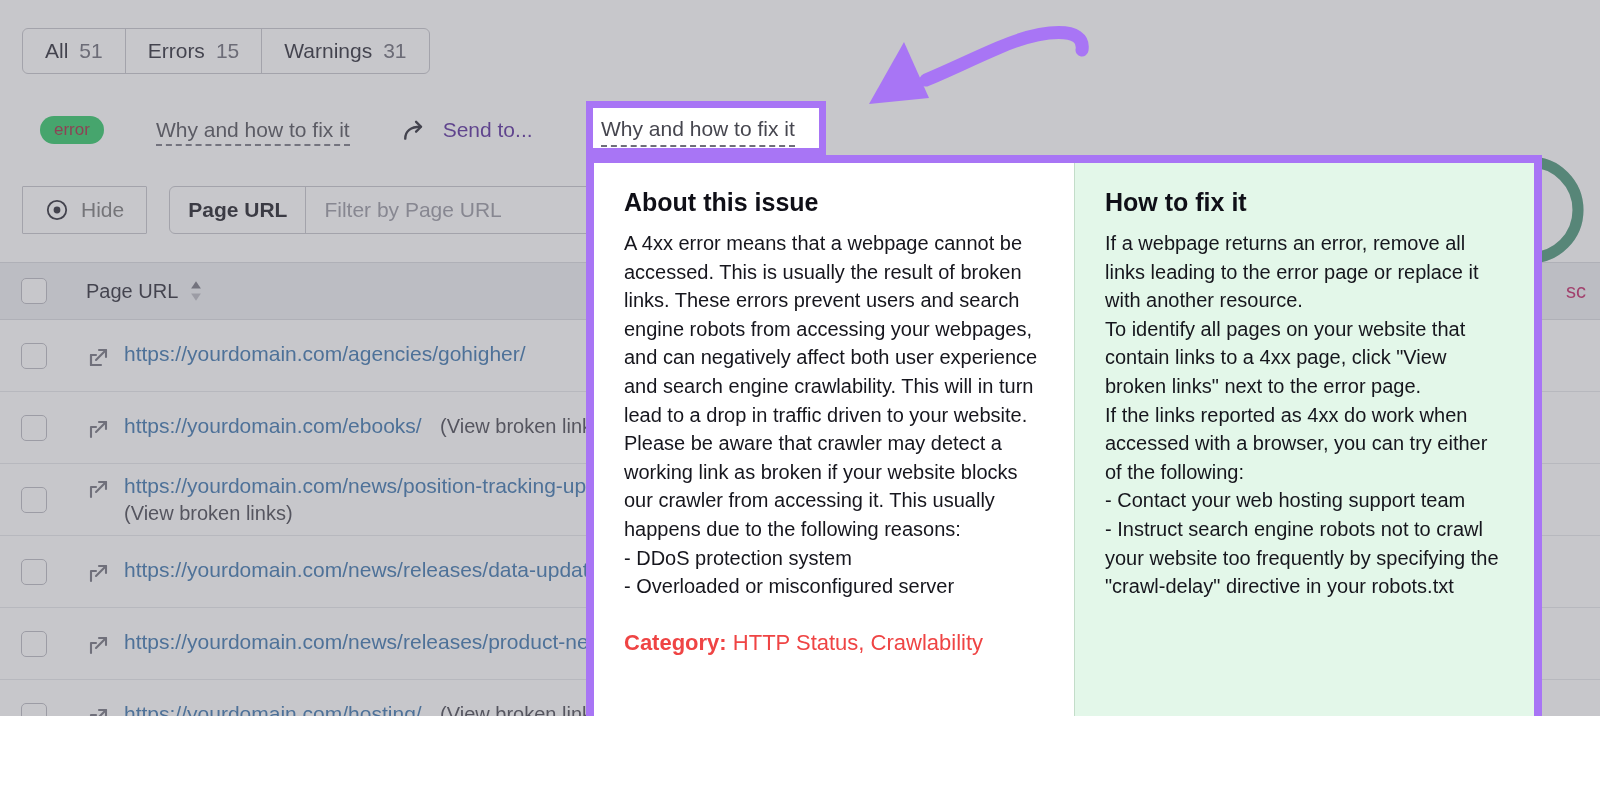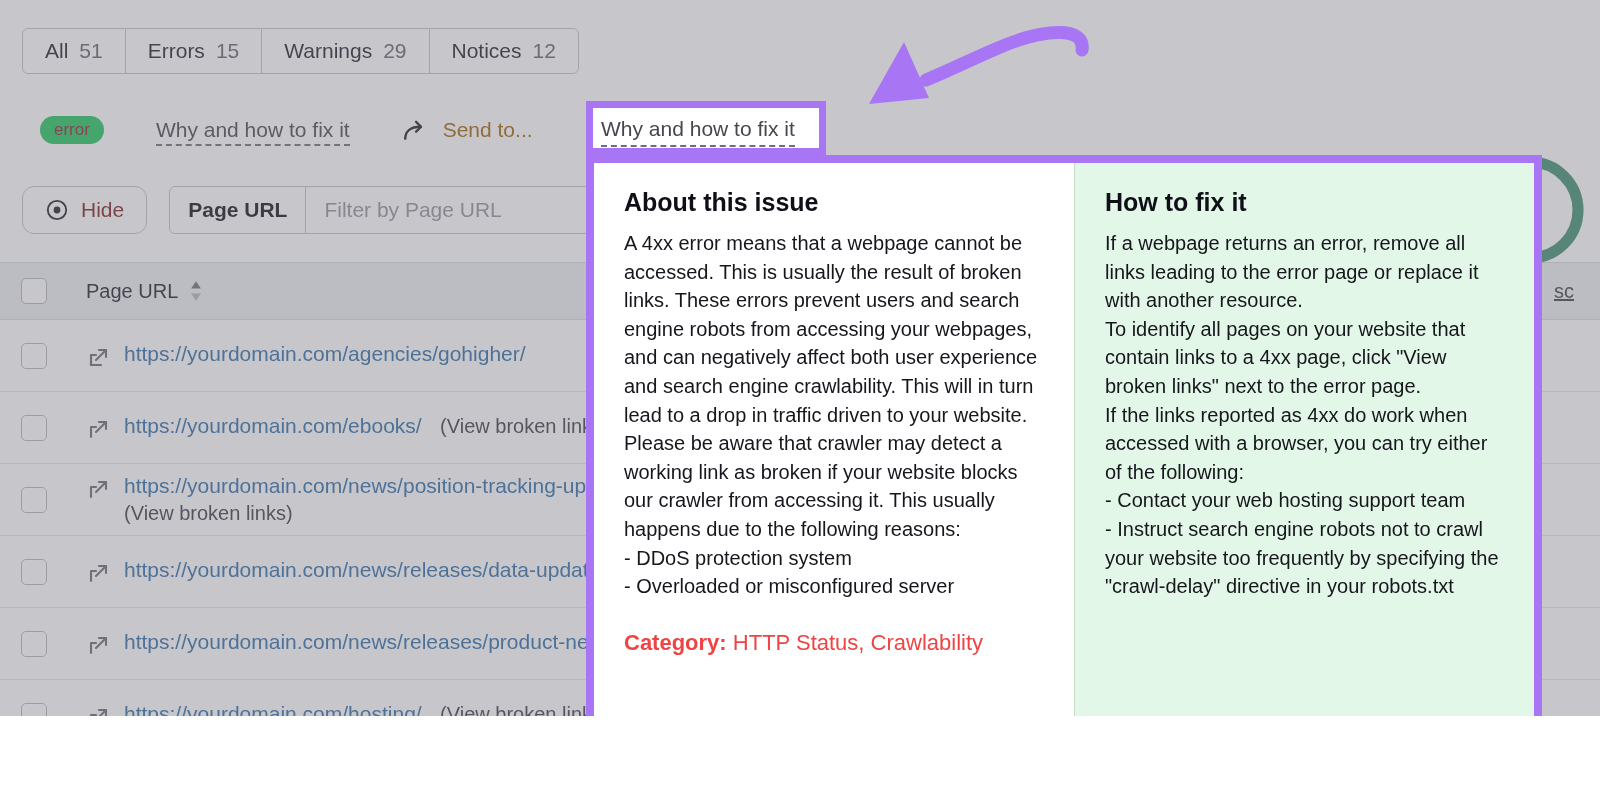--- a/index.html
+++ b/index.html
@@ -87,44 +87,44 @@
     padding-bottom: 3px;
     cursor: pointer;
     white-space: nowrap;
   }
   .send-to {
     margin-left: 52px;
     display: flex;
     align-items: center;
     gap: 15px;
     font-size: 21px;
-    color: #a16207;
+    color: #4c1d95;
     cursor: pointer;
     white-space: nowrap;
   }
   .send-icon { width: 26px; height: 26px; display: block; }
 
   
   .toolbar {
     position: absolute;
     left: 22px; top: 186px;
     display: flex;
     align-items: center;
     gap: 22px;
     height: 48px;
   }
   .hide-btn {
     display: flex; align-items: center; gap: 12px;
     height: 48px;
     padding: 0 22px;
     border: 1px solid #c2c2c8;
-    border-radius: 12px;
-    background: #ffffff;
-    font-size: 21px;
-    color: #7f1d1d;
+    border-radius: 1px;
+    background: #ffffff;
+    font-size: 21px;
+    color: #737373;
     cursor: pointer;
   }
   .eye-icon { width: 24px; height: 24px; display:block; }
   .filter-group {
     display: flex; align-items: stretch;
     height: 48px;
     border: 1px solid #c2c2c8;
     border-radius: 6px;
     background: #ffffff;
     overflow: hidden;
@@ -184,24 +184,23 @@
     display: flex; align-items: center; gap: 10px;
     font-size: 20px;
     color: #1c1c28;
     cursor: pointer;
     padding-left: 18px;
   }
   .sort-icon { width: 16px; height: 22px; display:block; }
   .th-spacer { flex: 1; }
   .th-right {
     font-size: 20px;
-    color: #404040;
-    padding-right: 26px;
-    white-space: nowrap;
-    text-decoration: underline;
+    color: #be185d;
+    padding-right: 14px;
+    white-space: nowrap;
   }
 
   .trow {
     display: flex;
     align-items: center;
     min-height: 72px;
     border-bottom: 1px solid #e4e6e9;
     background: #ffffff;
   }
   .trow .url-cell {
@@ -343,25 +342,21 @@
       <div class="tab-pill">
         <span>All</span>
         <span class="tab-count">51</span>
       </div>
       <div class="tab-pill">
         <span>Errors</span>
         <span class="tab-count">15</span>
       </div>
       <div class="tab-pill">
         <span>Warnings</span>
-        <span class="tab-count">29</span>
-      </div>
-      <div class="tab-pill">
-        <span>Notices</span>
-        <span class="tab-count">12</span>
+        <span class="tab-count">31</span>
       </div>
     </div>
 
     <div class="issue-headline-row">
       <span class="error-badge">error</span>
       <span class="why-link-wrap">
         <span class="why-link">Why and how to fix it</span>
       </span>
       <span class="send-to">
         <svg class="send-icon" viewBox="0 0 24 24" fill="none">

